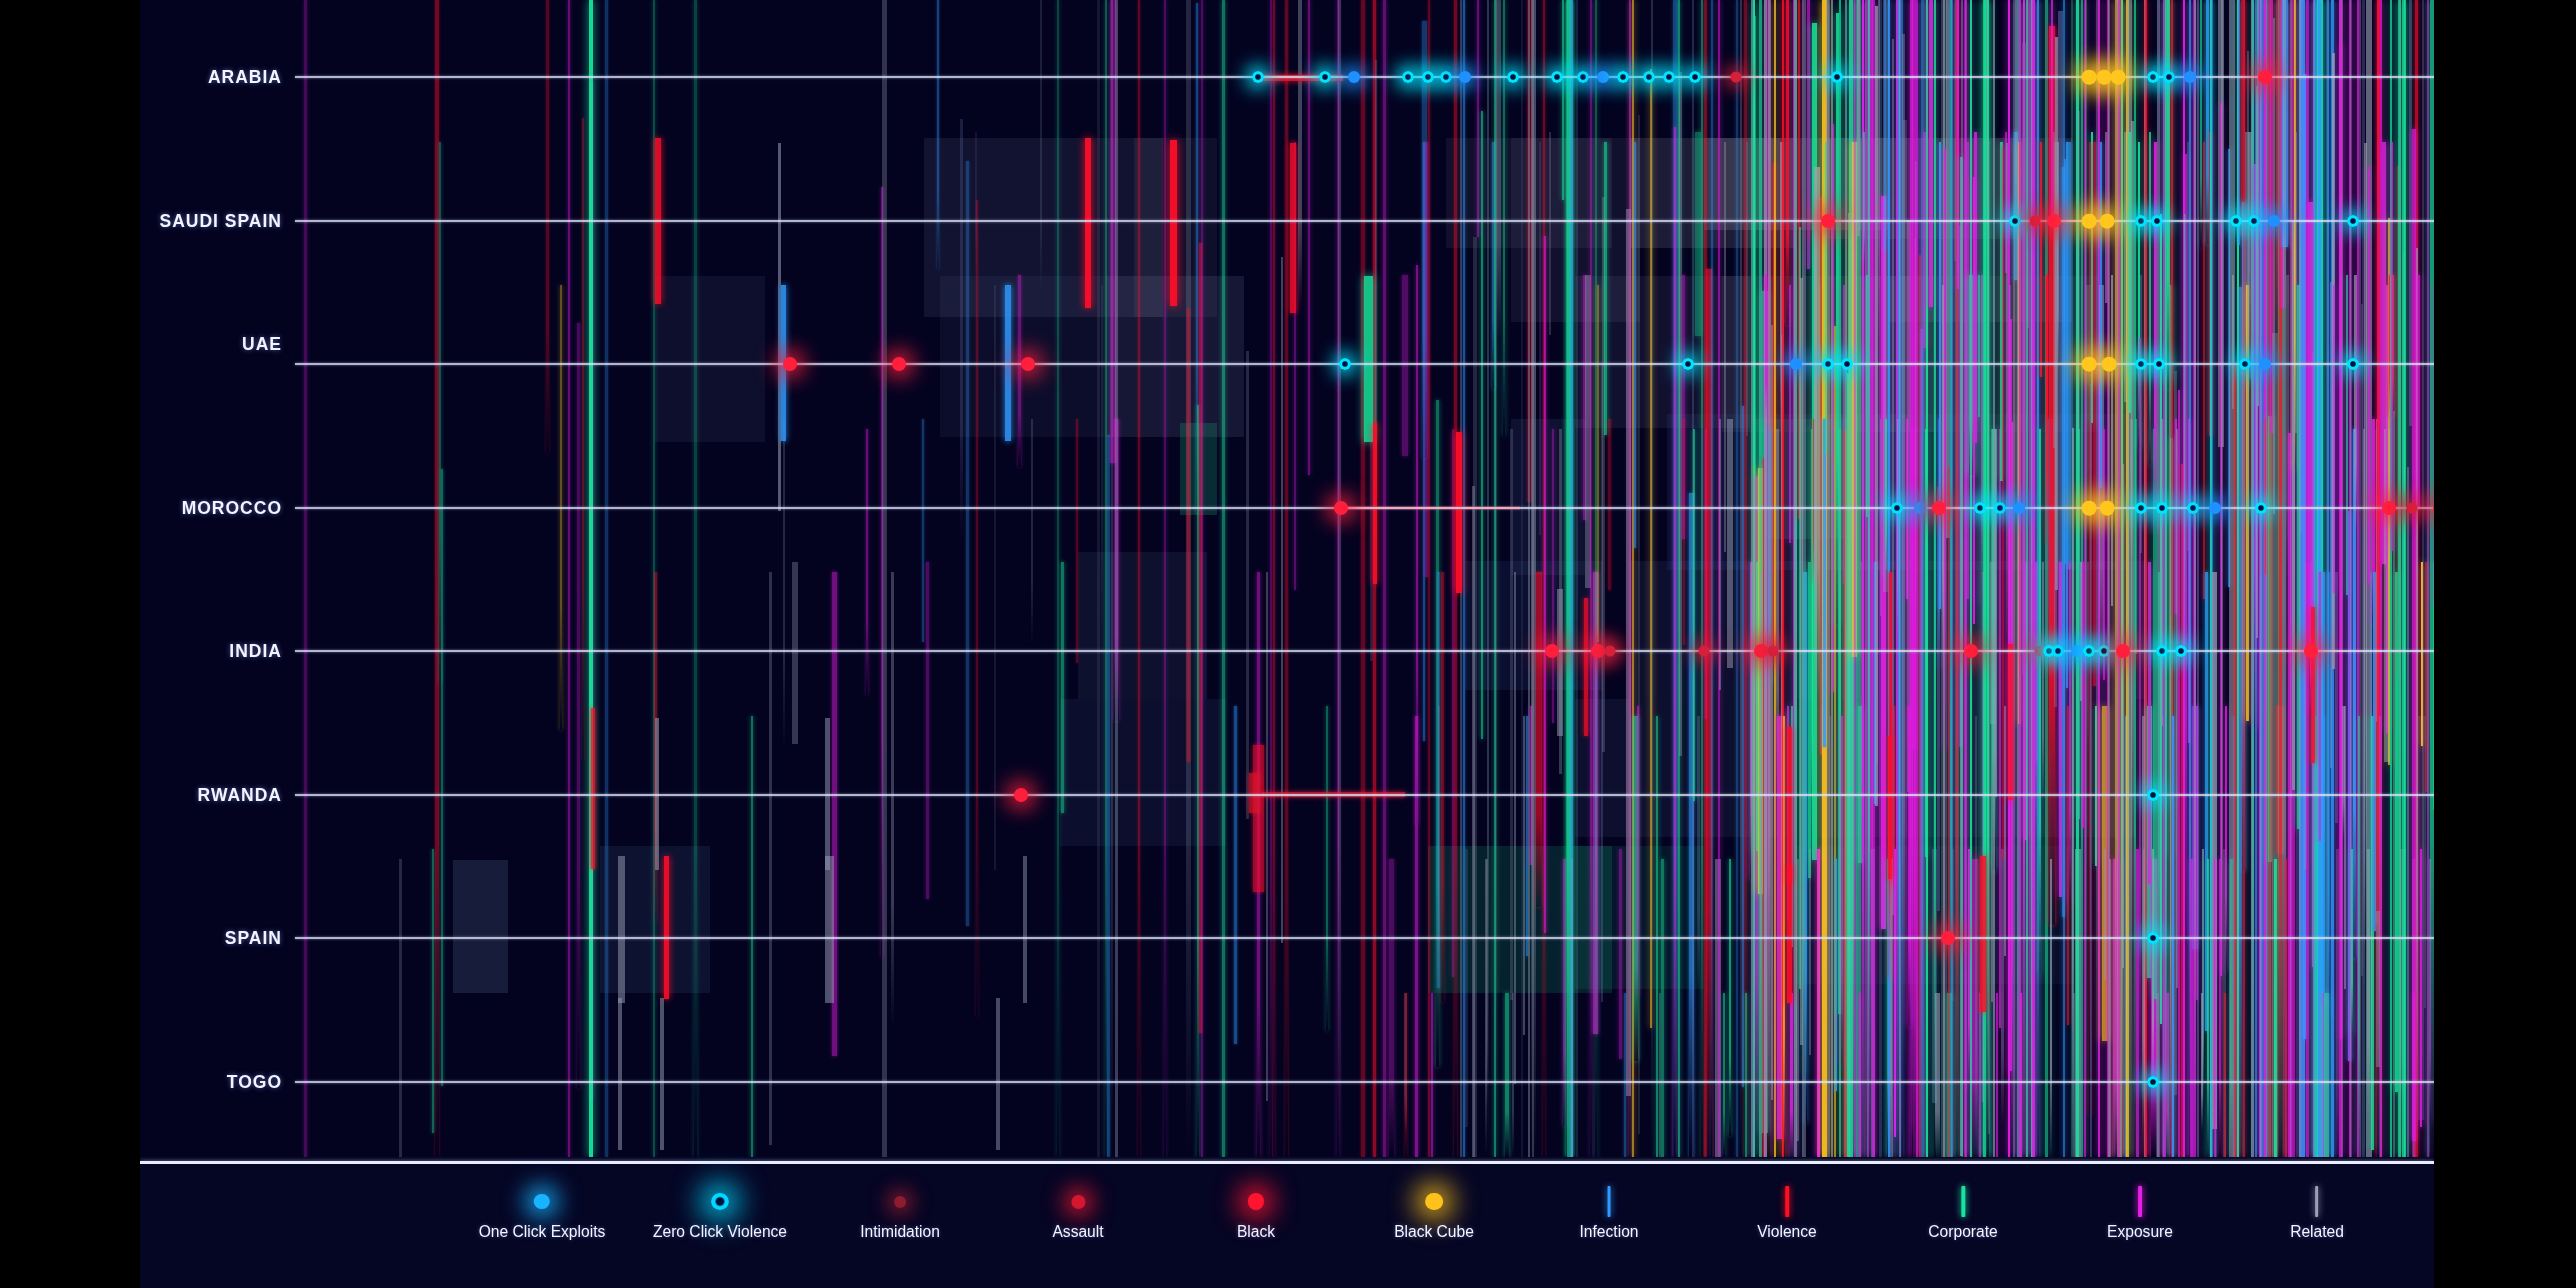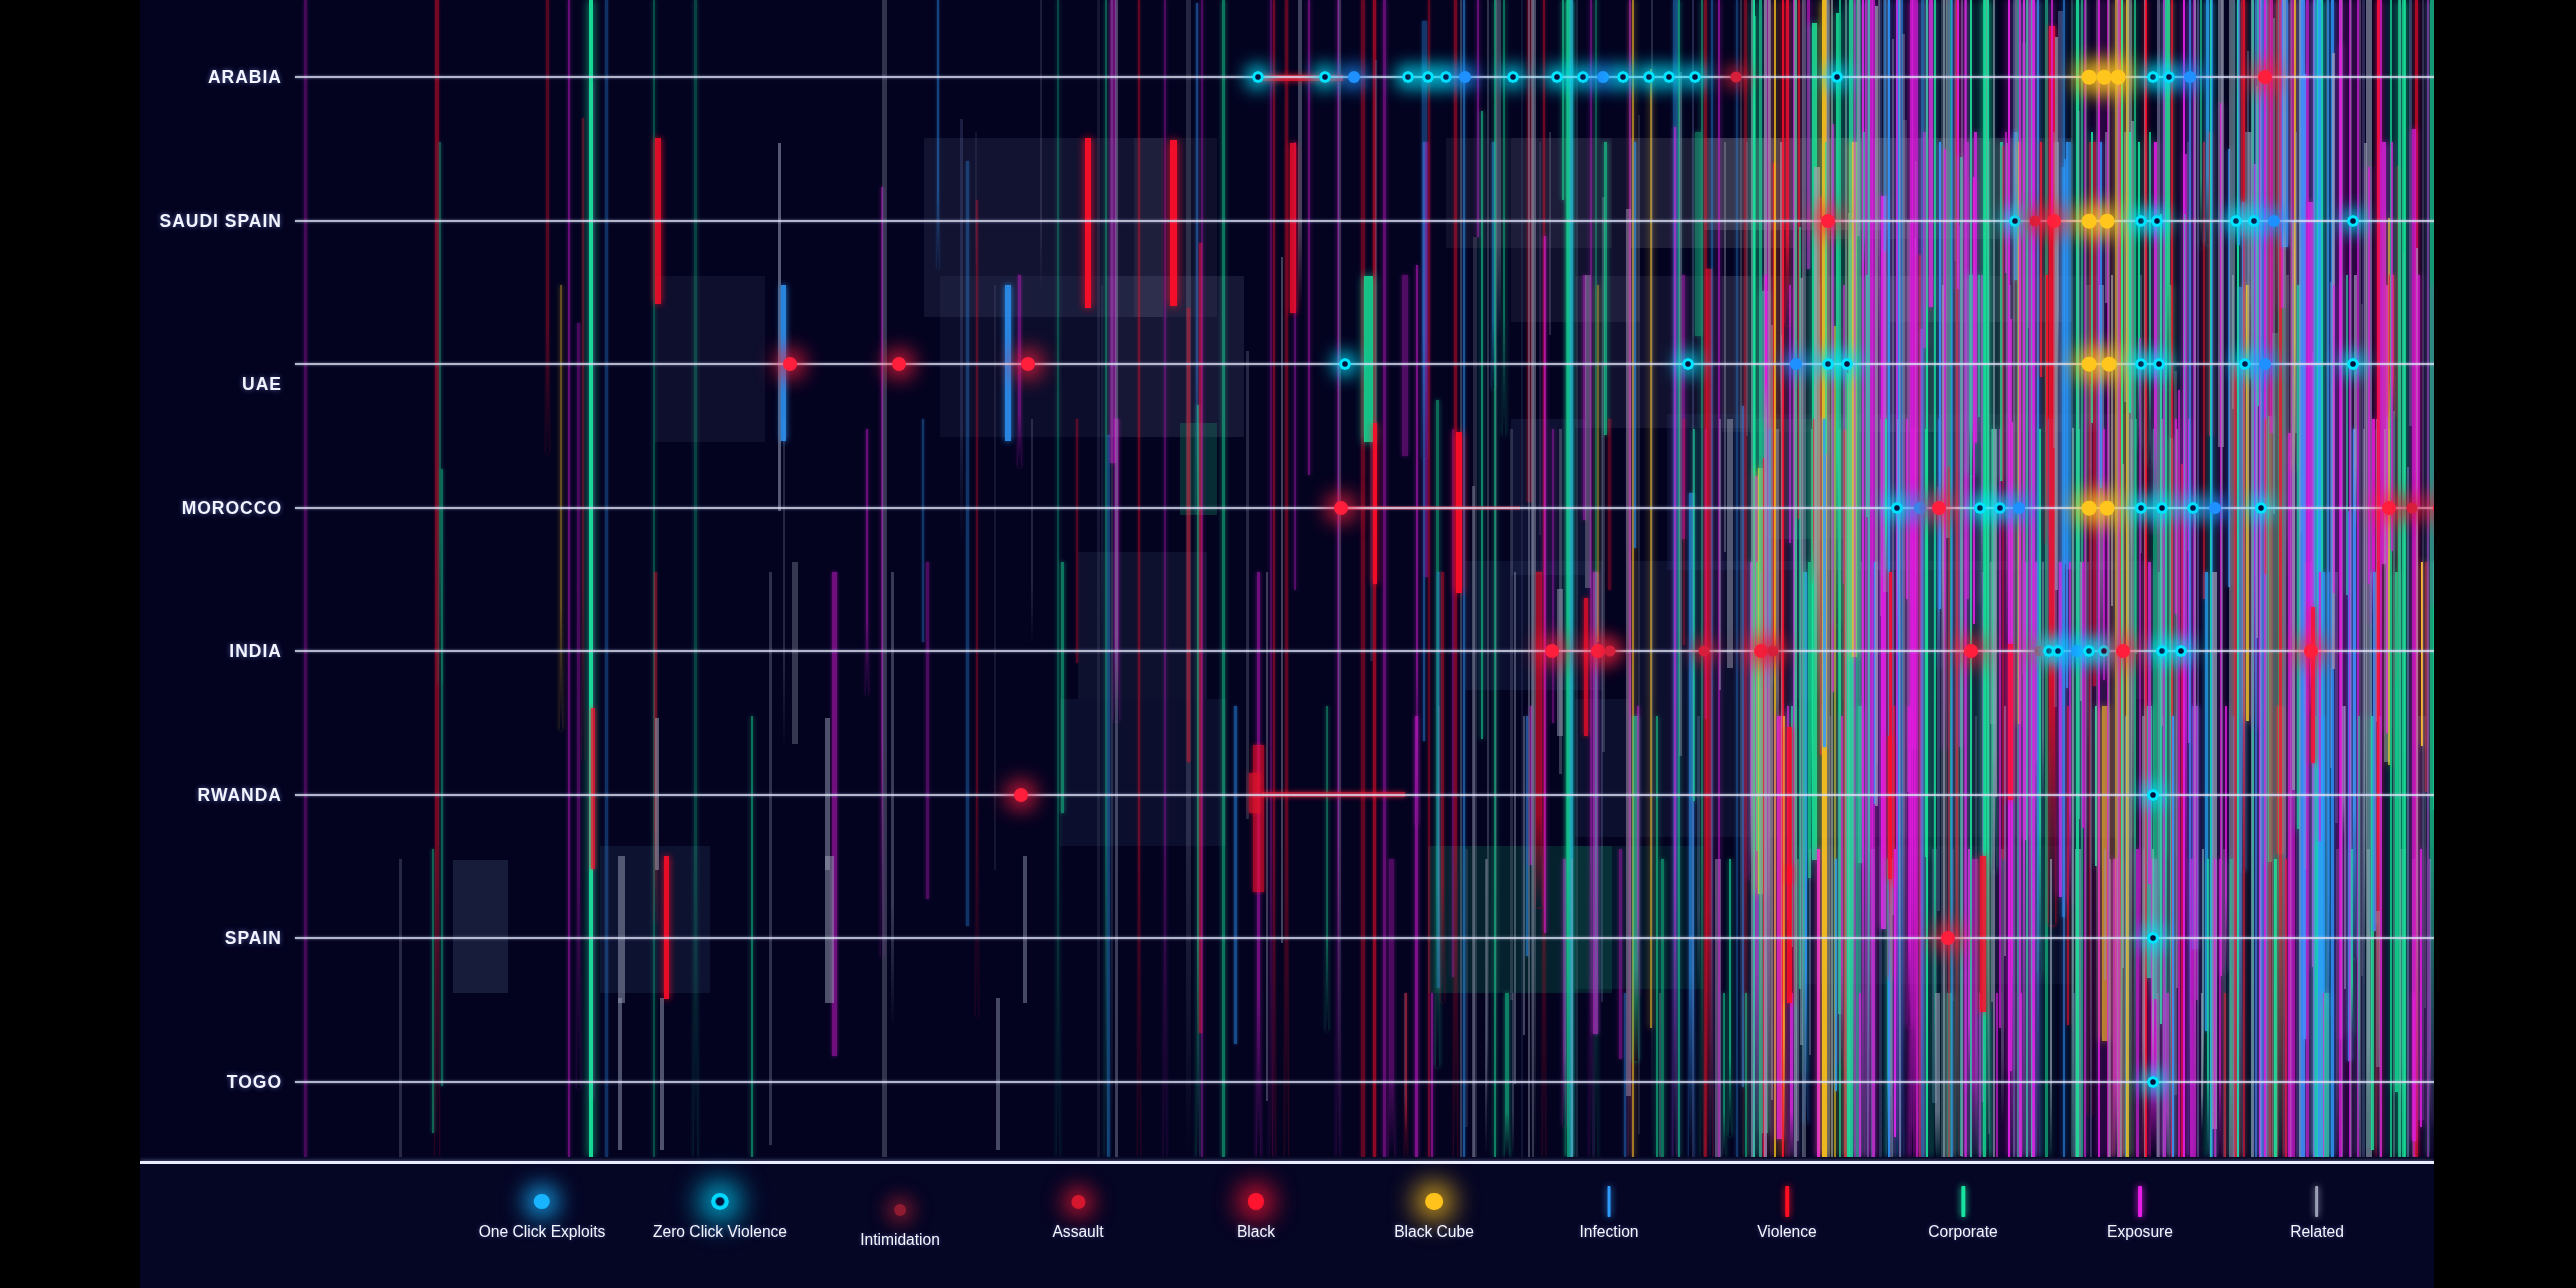--- a/index.html
+++ b/index.html
@@ -886,21 +886,21 @@
           <div class="dot" style="left: 2171px; top: 651px; width: 14px; height: 14px; background: rgb(255, 31, 61); box-shadow: rgb(255, 31, 61) 0px 0px 21px 6.2px;"></div>
           <div class="dot" style="left: 881px; top: 795px; width: 14px; height: 14px; background: rgb(255, 31, 61); box-shadow: rgb(255, 31, 61) 0px 0px 21px 6.2px;"></div>
           <div class="dot" style="left: 2013px; top: 795px; width: 12px; height: 12px; background: radial-gradient(circle, rgb(3, 18, 58) 0%, rgb(3, 18, 58) 26%, rgb(0, 229, 255) 40%, rgb(0, 229, 255) 100%); box-shadow: rgb(0, 229, 255) 0px 0px 18px 5.4px;"></div>
           <div class="dot" style="left: 1808px; top: 938px; width: 14px; height: 14px; background: rgb(255, 31, 61); box-shadow: rgb(255, 31, 61) 0px 0px 21px 6.2px;"></div>
           <div class="dot" style="left: 2013px; top: 938px; width: 12px; height: 12px; background: radial-gradient(circle, rgb(3, 18, 58) 0%, rgb(3, 18, 58) 26%, rgb(0, 229, 255) 40%, rgb(0, 229, 255) 100%); box-shadow: rgb(0, 229, 255) 0px 0px 18px 5.4px;"></div>
           <div class="dot" style="left: 2013px; top: 1082px; width: 12px; height: 12px; background: radial-gradient(circle, rgb(3, 18, 58) 0%, rgb(3, 18, 58) 26%, rgb(0, 229, 255) 40%, rgb(0, 229, 255) 100%); box-shadow: rgb(0, 229, 255) 0px 0px 18px 5.4px;"></div>
         </div>
       <div id="labels">
           <div class="rowlabel" style="top: 77px; right: 2152px;">ARABIA</div>
           <div class="rowlabel" style="top: 221px; right: 2152px;">SAUDI SPAIN</div>
-          <div class="rowlabel" style="top: 384px; right: 2152px;">UAE</div>
+          <div class="rowlabel" style="top: 344px; right: 2152px;">UAE</div>
           <div class="rowlabel" style="top: 508px; right: 2152px;">MOROCCO</div>
           <div class="rowlabel" style="top: 651px; right: 2152px;">INDIA</div>
           <div class="rowlabel" style="top: 795px; right: 2152px;">RWANDA</div>
           <div class="rowlabel" style="top: 938px; right: 2152px;">SPAIN</div>
           <div class="rowlabel" style="top: 1082px; right: 2152px;">TOGO</div>
         </div>
     </div>
 
     <div id="sep"></div>
     <div id="legend">
@@ -909,21 +909,21 @@
             <div class="m-dot" style="width: 15.6px; height: 15.6px; background: rgb(24, 180, 255); box-shadow: rgb(24, 180, 255) 0px 0px 25px 7.8px;"></div>
           </div>
           <div class="leg-label">One Click Exploits</div>
         </div>
         <div class="leg" style="position: absolute; left: 580px; transform: translateX(-50%); top: 0px;">
           <div class="leg-mark">
             <div class="m-ring" style="width: 17.5px; height: 17.5px; background: radial-gradient(circle, rgb(4, 18, 58) 0%, rgb(4, 18, 58) 28%, rgb(0, 216, 255) 42%, rgb(0, 216, 255) 100%); box-shadow: rgb(0, 216, 255) 0px 0px 30px 9.6px;"></div>
           </div>
           <div class="leg-label">Zero Click Violence</div>
         </div>
-        <div class="leg" style="position: absolute; left: 760px; transform: translateX(-50%); top: 8px;">
+        <div class="leg" style="position: absolute; left: 760px; transform: translateX(-50%); top: 0px;">
           <div class="leg-mark">
             <div class="m-dot" style="width: 12px; height: 12px; background: rgb(142, 27, 47); box-shadow: rgb(142, 27, 47) 0px 0px 19px 6px;"></div>
           </div>
           <div class="leg-label">Intimidation</div>
         </div>
         <div class="leg" style="position: absolute; left: 938px; transform: translateX(-50%); top: 0px;">
           <div class="leg-mark">
             <div class="m-dot" style="width: 14px; height: 14px; background: rgb(212, 22, 47); box-shadow: rgb(212, 22, 47) 0px 0px 22px 7px;"></div>
           </div>
           <div class="leg-label">Assault</div>

